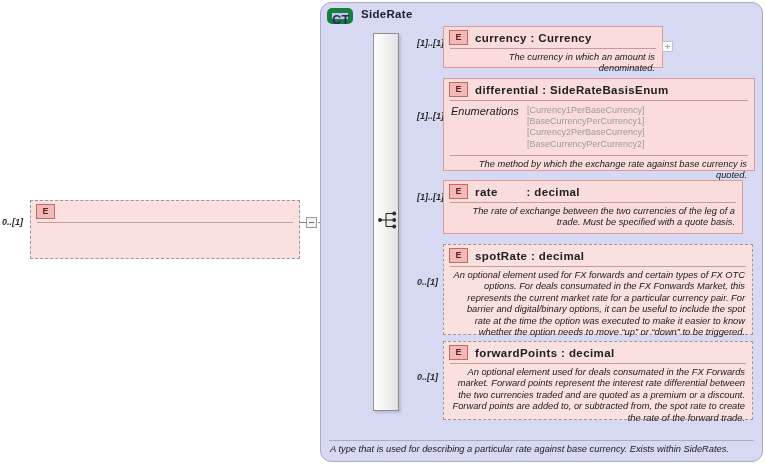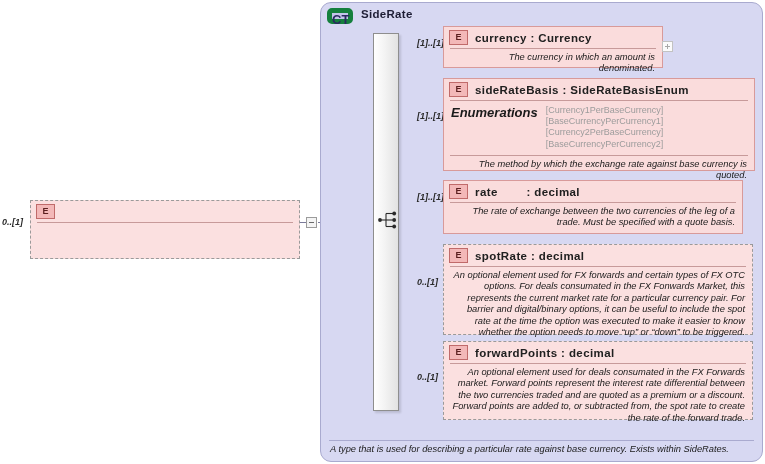--- a/index.html
+++ b/index.html
@@ -65,26 +65,25 @@
     text-align: right;
   }
 
   
   .enum-wrap {
     display: flex;
     padding: 4px 7px 5px 7px;
     gap: 8px;
   }
   .enum-label {
-    font-size: 13px;
+    font-size: 11px;
     font-style: italic;
     color: #1a1a1a;
     flex: 0 0 auto;
     padding-top: 0px;
-    font-weight: bold;
   }
   .enum-list {
     display: flex;
     flex-direction: column;
   }
   .enum-item {
     font-size: 9px;
     color: #9c9c9c;
     line-height: 11.2px;
     white-space: pre;
@@ -266,21 +265,21 @@
   <div class="pm-box plus" style="left:662px; top:41px;">
     <span class="bar-h"></span>
     <span class="bar-v"></span>
   </div>
 
   <div class="card" style="left:417px; top:111px;">[1]..[1]</div>
 
   <div class="el-box" style="left:443px; top:78px; width:312px; height:93px;">
     <div class="el-head">
       <span class="el-badge">E</span>
-      <span class="el-title">sideRateBasis : SideRateBasisEnum</span>
+      <span class="el-title">differential : SideRateBasisEnum</span>
     </div>
     <div class="el-sep"></div>
     <div class="enum-wrap">
       <span class="enum-label">Enumerations</span>
       <span class="enum-list">
         <span class="enum-item">[Currency1PerBaseCurrency]</span>
         <span class="enum-item">[BaseCurrencyPerCurrency1]</span>
         <span class="enum-item">[Currency2PerBaseCurrency]</span>
         <span class="enum-item">[BaseCurrencyPerCurrency2]</span>
       </span>

